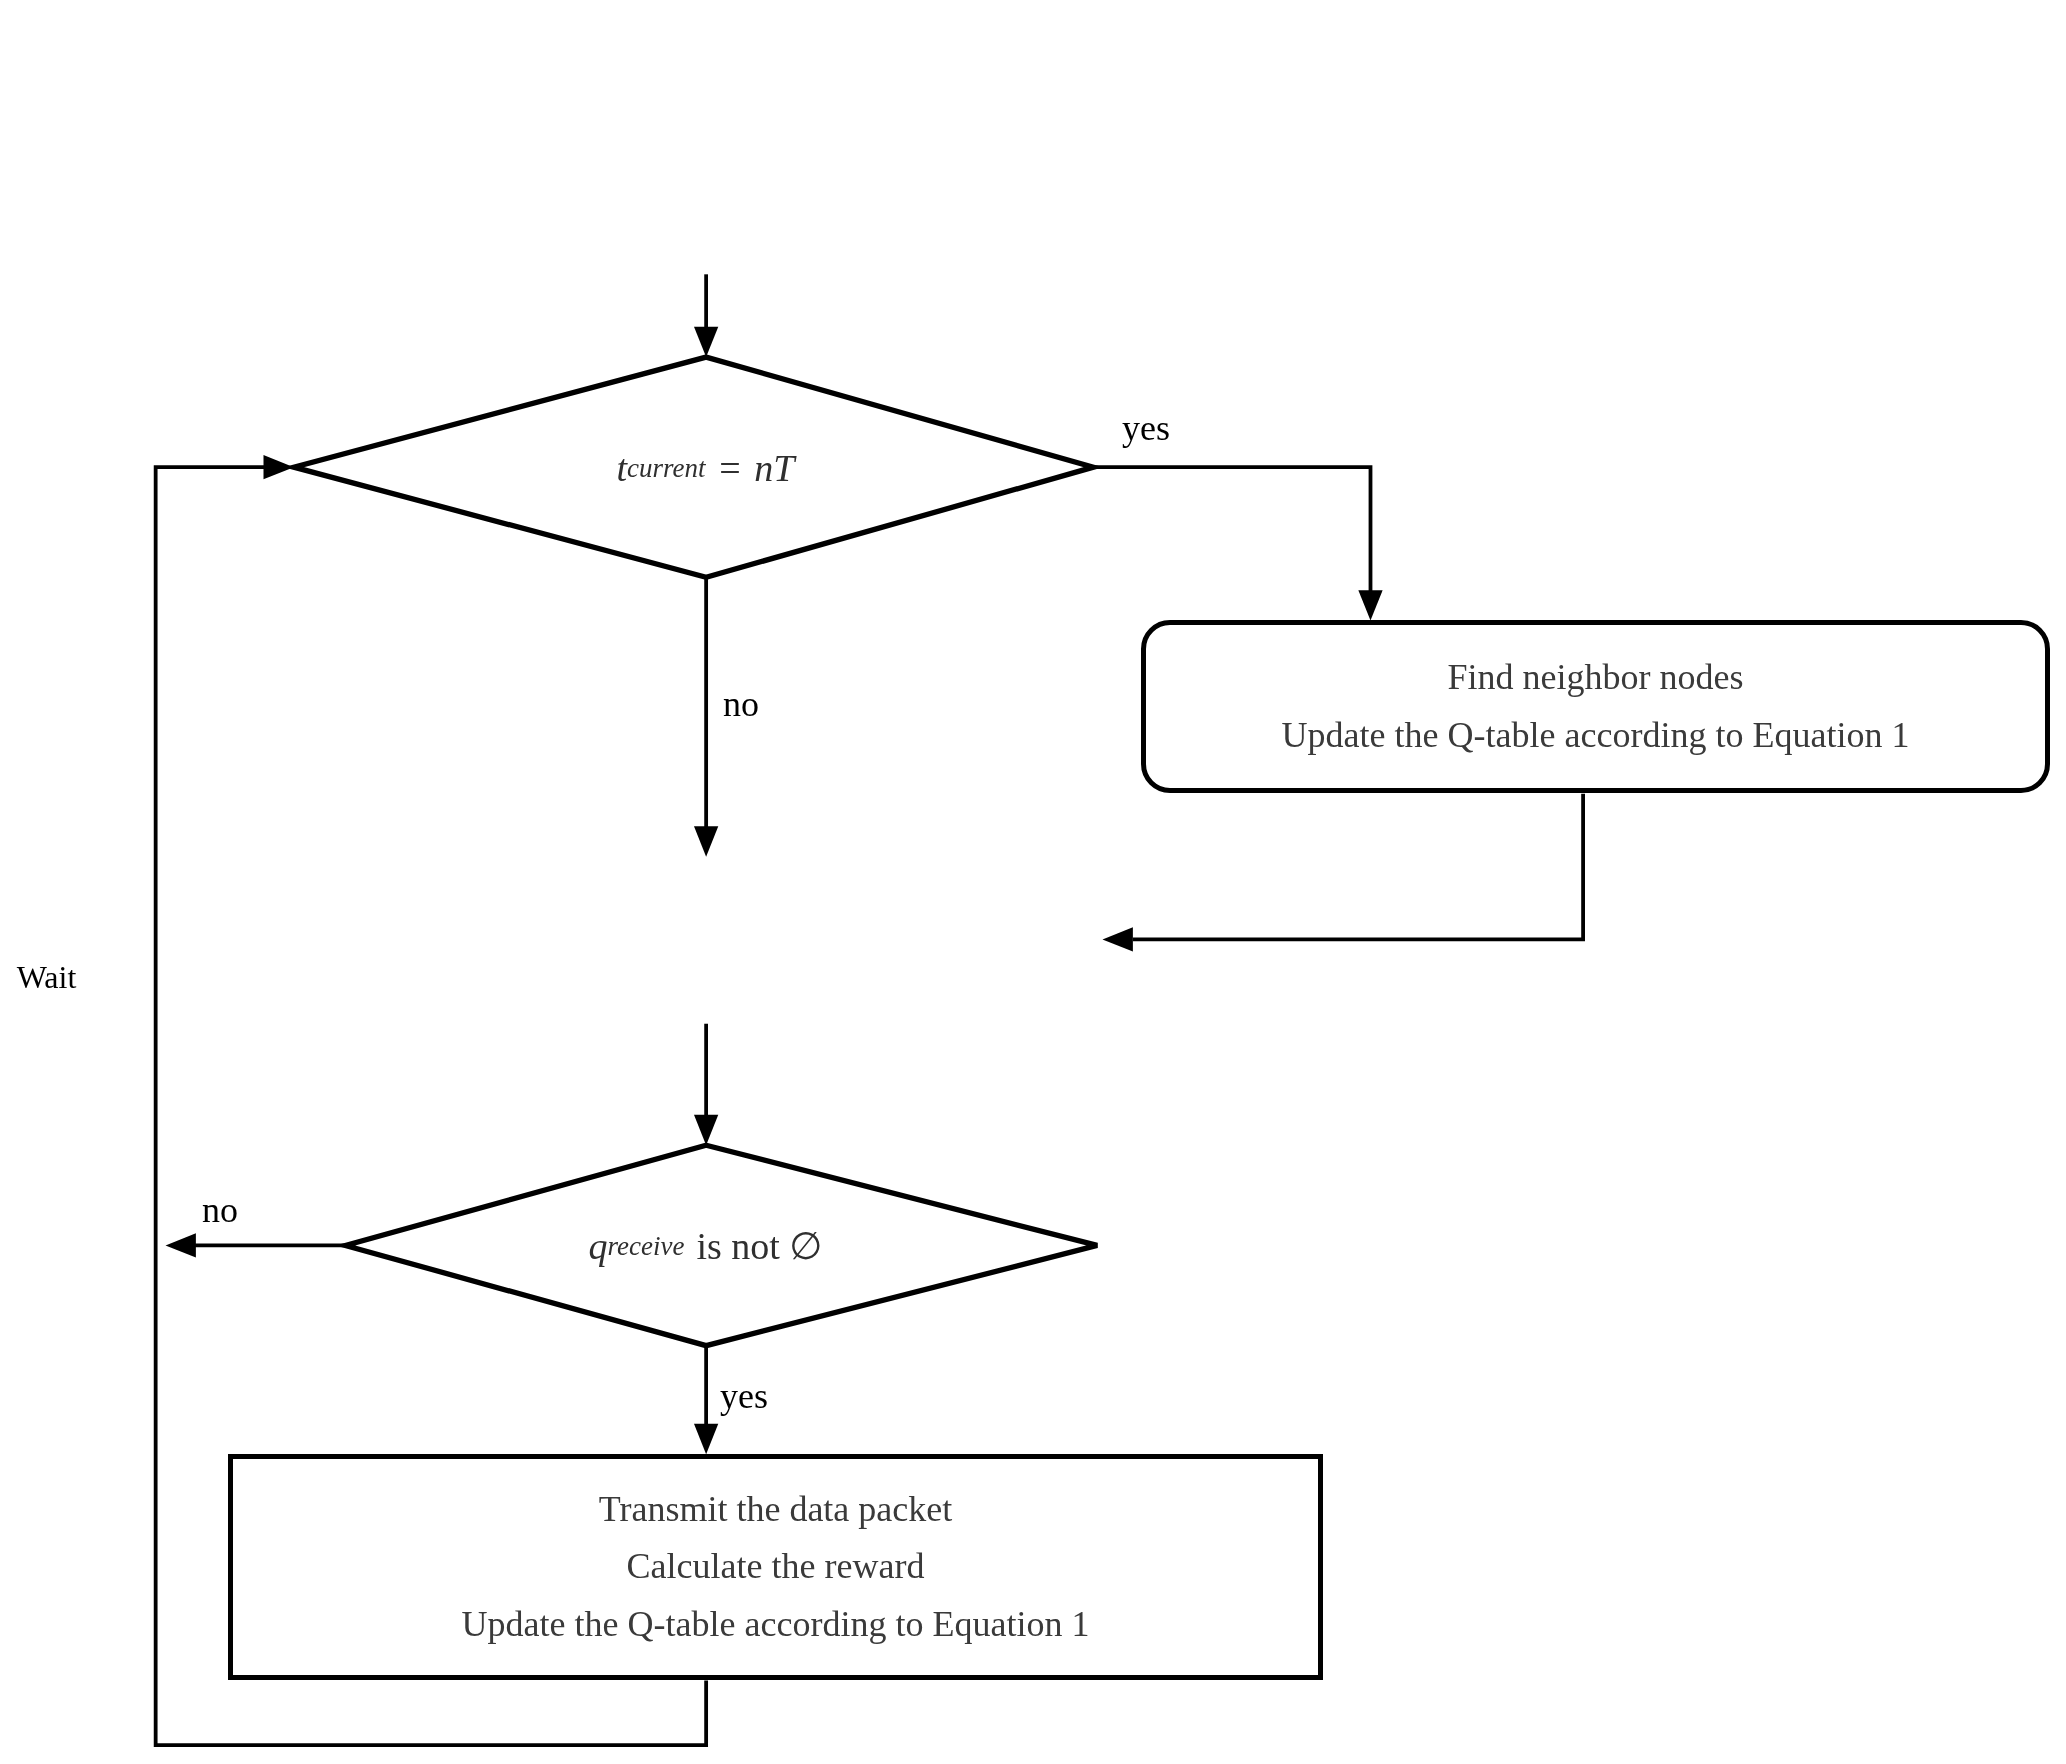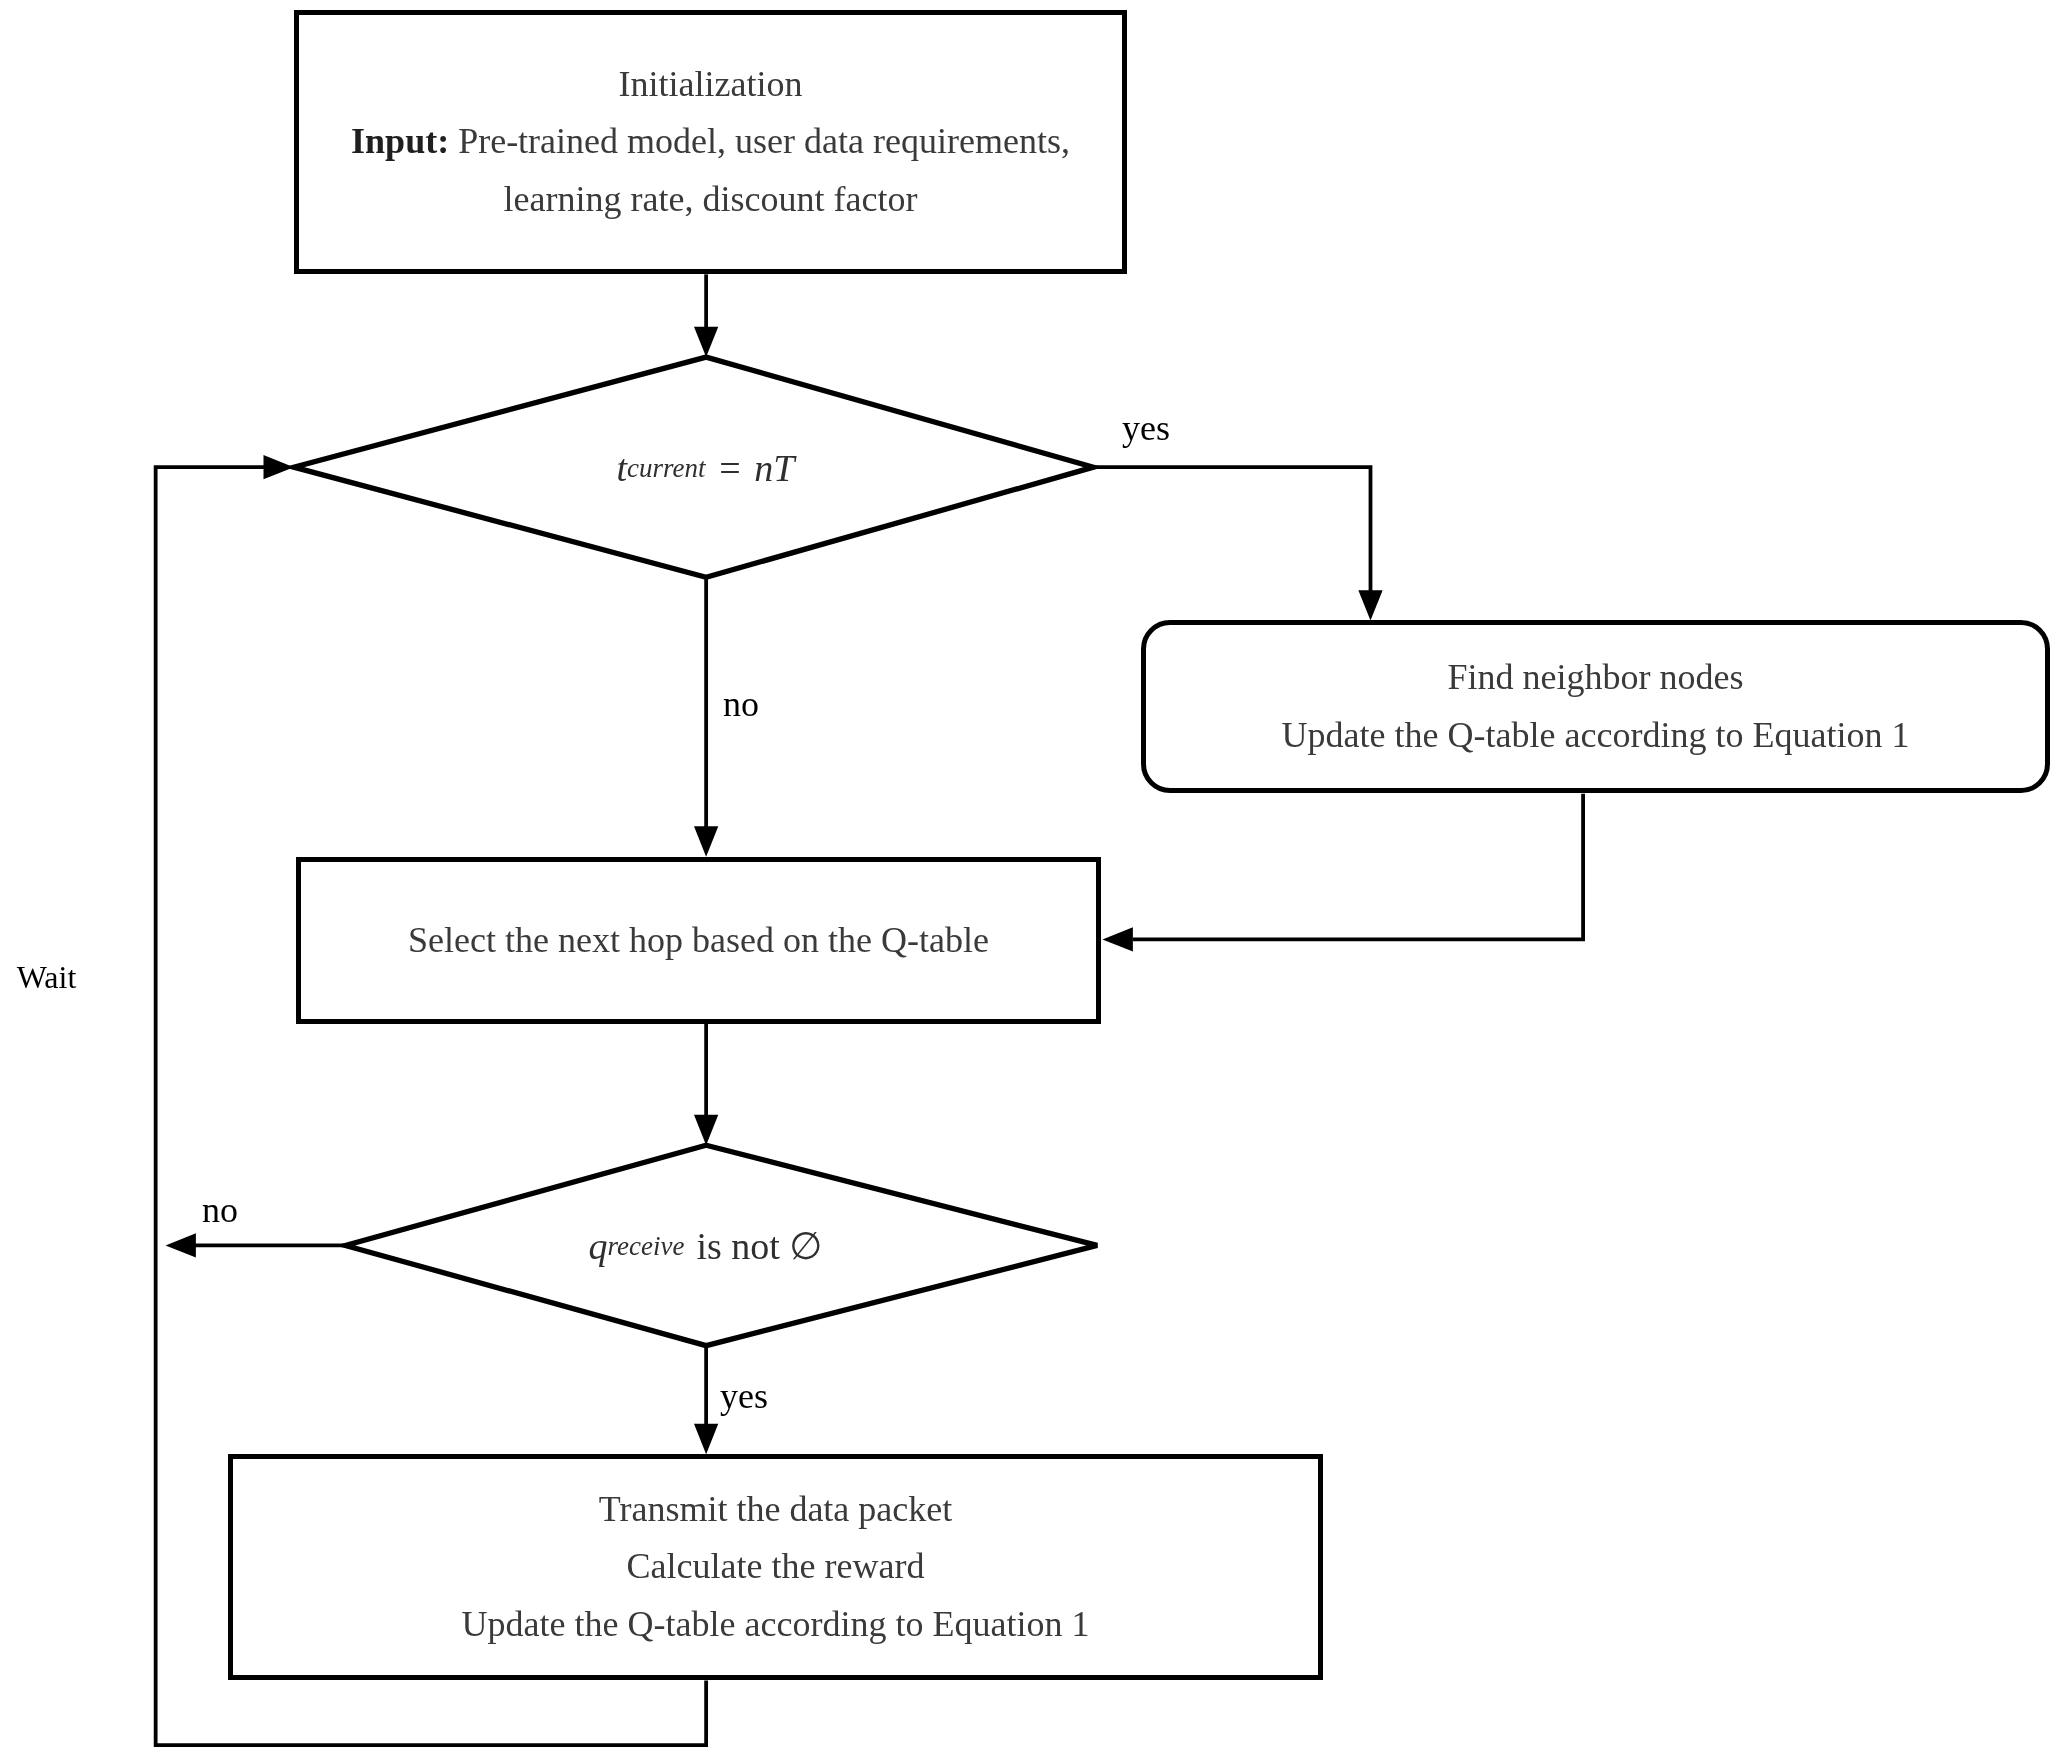--- a/index.html
+++ b/index.html
@@ -52,39 +52,28 @@
       <polygon points="1805,817 1789,777 1821,777"></polygon>
       <polygon points="1452,1237 1492,1221 1492,1253"></polygon>
       <polygon points="930,1128 914,1088 946,1088"></polygon>
       <polygon points="930,1508 914,1468 946,1468"></polygon>
       <polygon points="218,1640 258,1624 258,1656"></polygon>
       <polygon points="930,1915 914,1875 946,1875"></polygon>
       <polygon points="387,615 347,599 347,631"></polygon>
     </g>
   </svg>
 
-  <div class="box" style="left:294px; top:10px; width:833px; height:264px; padding:0 42px;">
-    <div class="inner">
-      <div>Initialization</div>
-      <div><b>Input:</b><span> Pre-trained model, user data requirements, learning rate, discount factor</span></div>
-    </div>
-  </div>
 
   <div class="box" style="left:1141px; top:620px; width:909px; height:173px;border-radius:29px;">
     <div class="inner">
       <div>Find neighbor nodes</div>
       <div>Update the Q-table according to Equation 1</div>
     </div>
   </div>
 
-  <div class="box" style="left:296px; top:857px; width:805px; height:167px;">
-    <div class="inner">
-      <div>Select the next hop based on the Q-table</div>
-    </div>
-  </div>
 
   <div class="box" style="left:228px; top:1454px; width:1095px; height:226px;">
     <div class="inner">
       <div>Transmit the data packet</div>
       <div>Calculate the reward</div>
       <div>Update the Q-table according to Equation 1</div>
     </div>
   </div>
 
   <div class="dtext" style="left:402px; top:424px; width:607px; height:87px;">

